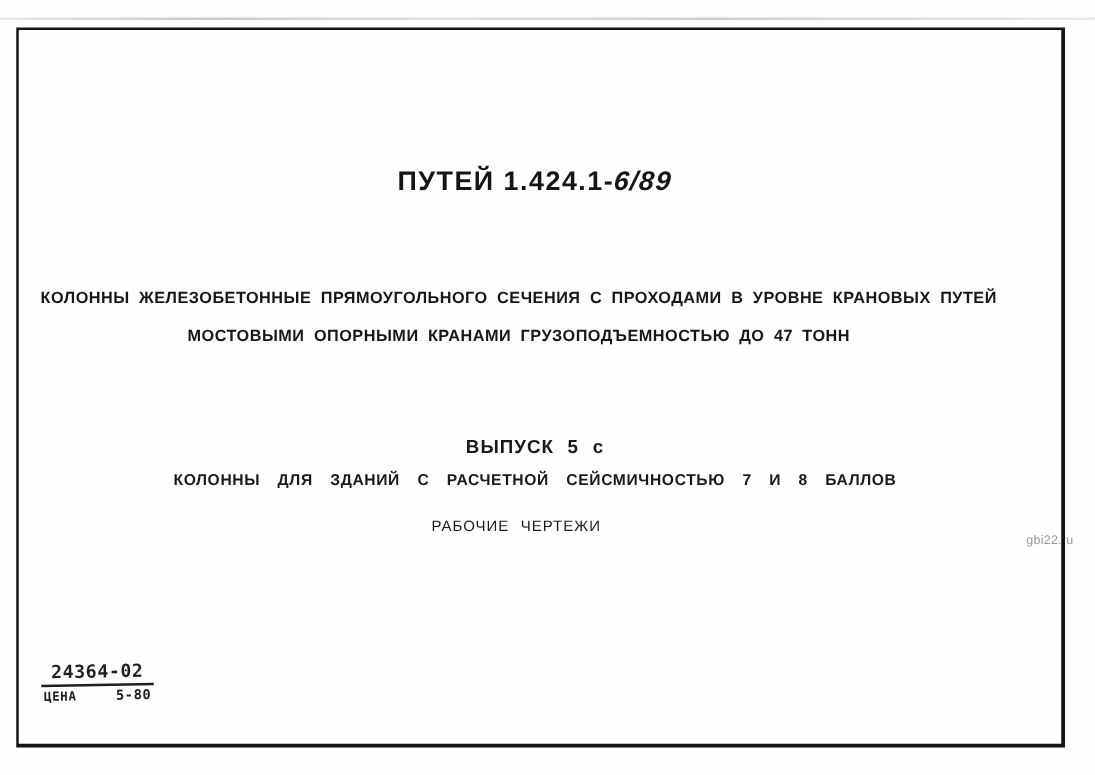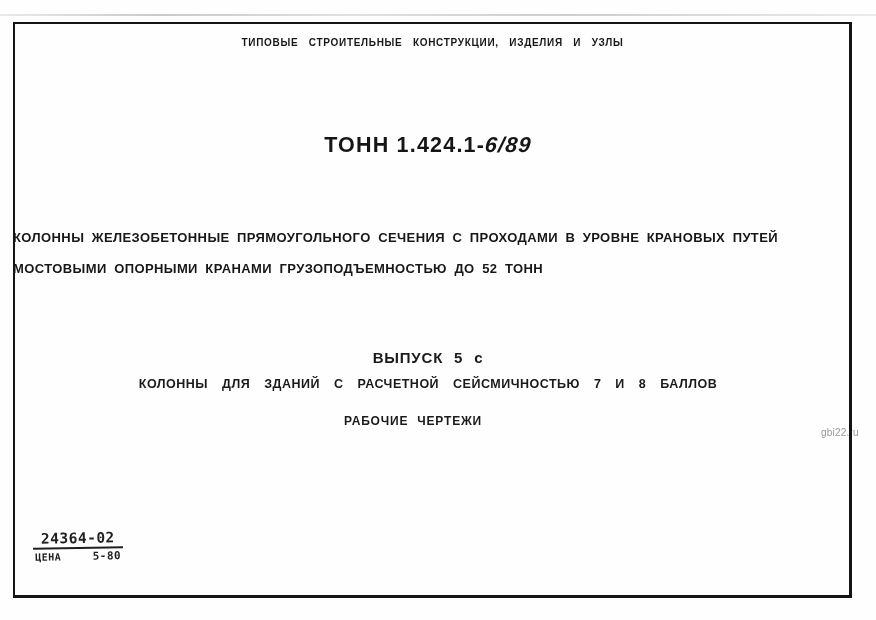--- a/index.html
+++ b/index.html
@@ -63,21 +63,21 @@
   .series-suffix {
     display: inline-block;
     font-style: italic;
     transform: skewX(-6deg);
   }
   .description-block {
     position: absolute;
     left: 13px;
     top: 222px;
     width: 804px;
-    text-align: left;
+    text-align: center;
   }
   .description-line {
     height: 31px;
     line-height: 31px;
     font-size: 13px;
     font-weight: bold;
     letter-spacing: 0.4px;
     word-spacing: 3.5px;
     color: #171717;
     white-space: nowrap;
@@ -105,21 +105,21 @@
     word-spacing: 10px;
     white-space: nowrap;
   }
   .drawings-label {
     position: absolute;
     left: 13px;
     top: 414px;
     width: 800px;
     text-align: center;
     font-size: 12px;
-    font-weight: bold;
+    font-weight: normal;
     letter-spacing: 0.8px;
     word-spacing: 5px;
   }
   .stamp {
     position: absolute;
     left: 33px;
     top: 530px;
     width: 90px;
     font-family: "DejaVu Sans Mono", monospace;
     font-weight: bold;
@@ -159,27 +159,26 @@
     z-index: 2;
   }
 </style>
 </head>
 <body>
 
 <div class="scan-page">
 
   <div class="scan-artifact-line"></div>
 
-  <div class="doc-header">ТИПОВЫЕ СТРОИТЕЛЬНЫЕ КОНСТРУКЦИИ, ИЗДЕЛИЯ И УЗЛЫ</div>
 
-  <div class="series-title"><span>ТОНН 1.424.1-</span><span class="series-suffix">6/89</span></div>
+  <div class="series-title"><span>ПУТЕЙ 1.424.1-</span><span class="series-suffix">6/89</span></div>
 
   <div class="description-block">
     <div class="description-line">КОЛОННЫ ЖЕЛЕЗОБЕТОННЫЕ ПРЯМОУГОЛЬНОГО СЕЧЕНИЯ С ПРОХОДАМИ В УРОВНЕ КРАНОВЫХ ПУТЕЙ</div>
-    <div class="description-line">МОСТОВЫМИ ОПОРНЫМИ КРАНАМИ ГРУЗОПОДЪЕМНОСТЬЮ ДО 52 ТОНН</div>
+    <div class="description-line">МОСТОВЫМИ ОПОРНЫМИ КРАНАМИ ГРУЗОПОДЪЕМНОСТЬЮ ДО 47 ТОНН</div>
   </div>
 
   <div class="issue-label">ВЫПУСК 5 с</div>
 
   <div class="issue-subtitle">КОЛОННЫ ДЛЯ ЗДАНИЙ С РАСЧЕТНОЙ СЕЙСМИЧНОСТЬЮ 7 И 8 БАЛЛОВ</div>
 
   <div class="drawings-label">РАБОЧИЕ ЧЕРТЕЖИ</div>
 
   <div class="watermark">gbi22.ru</div>
 

